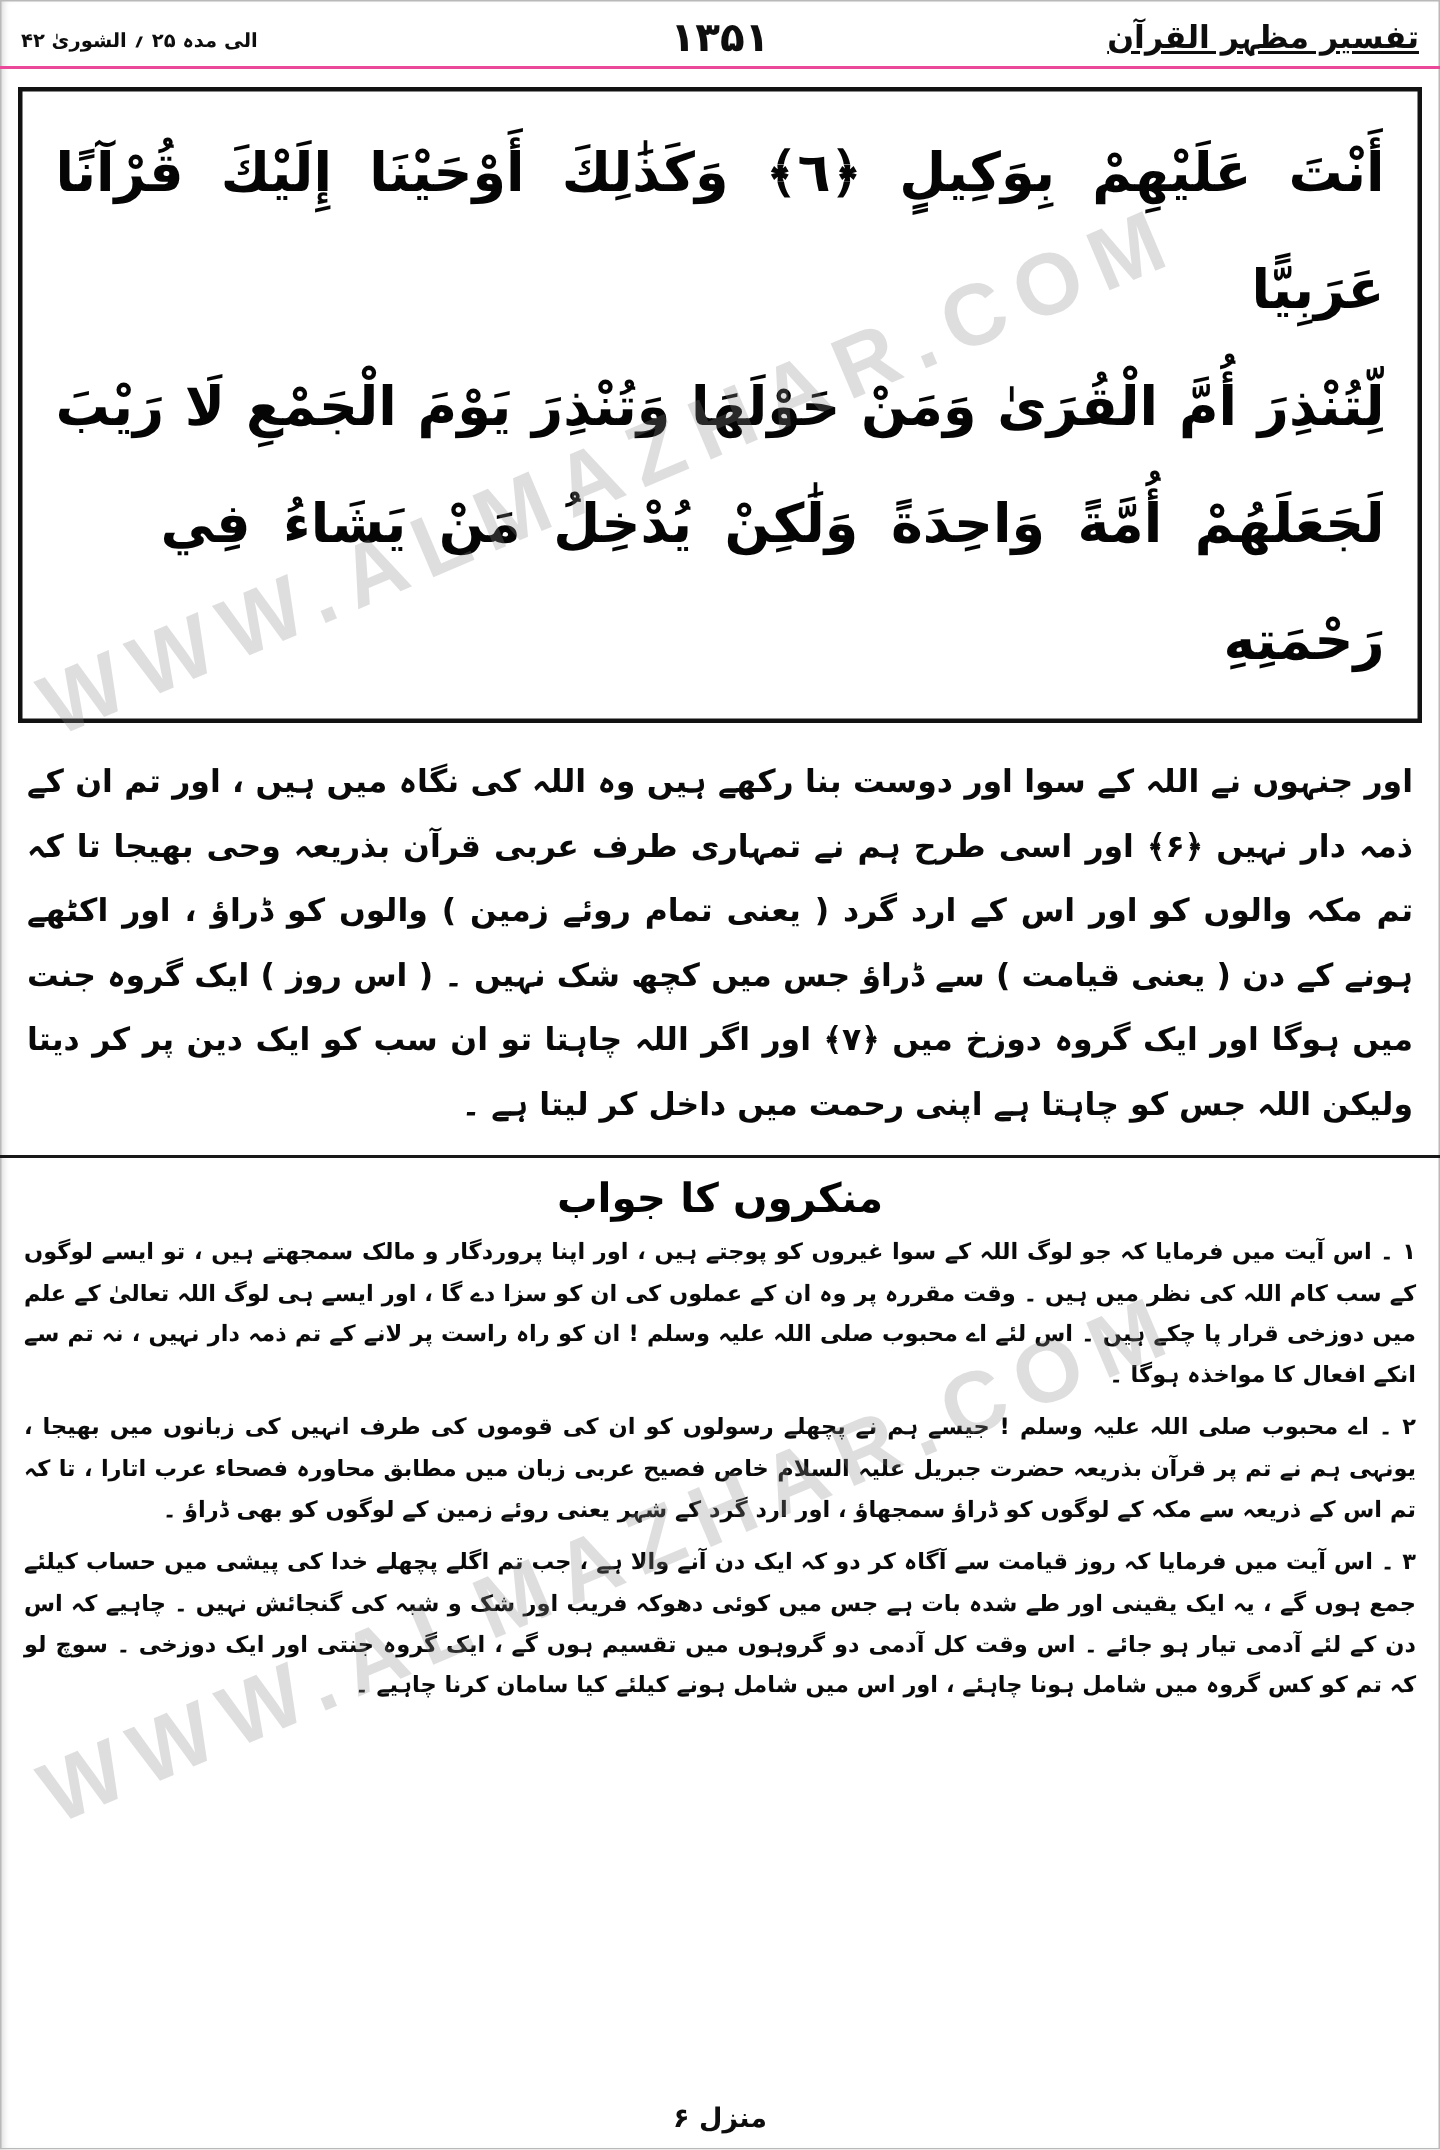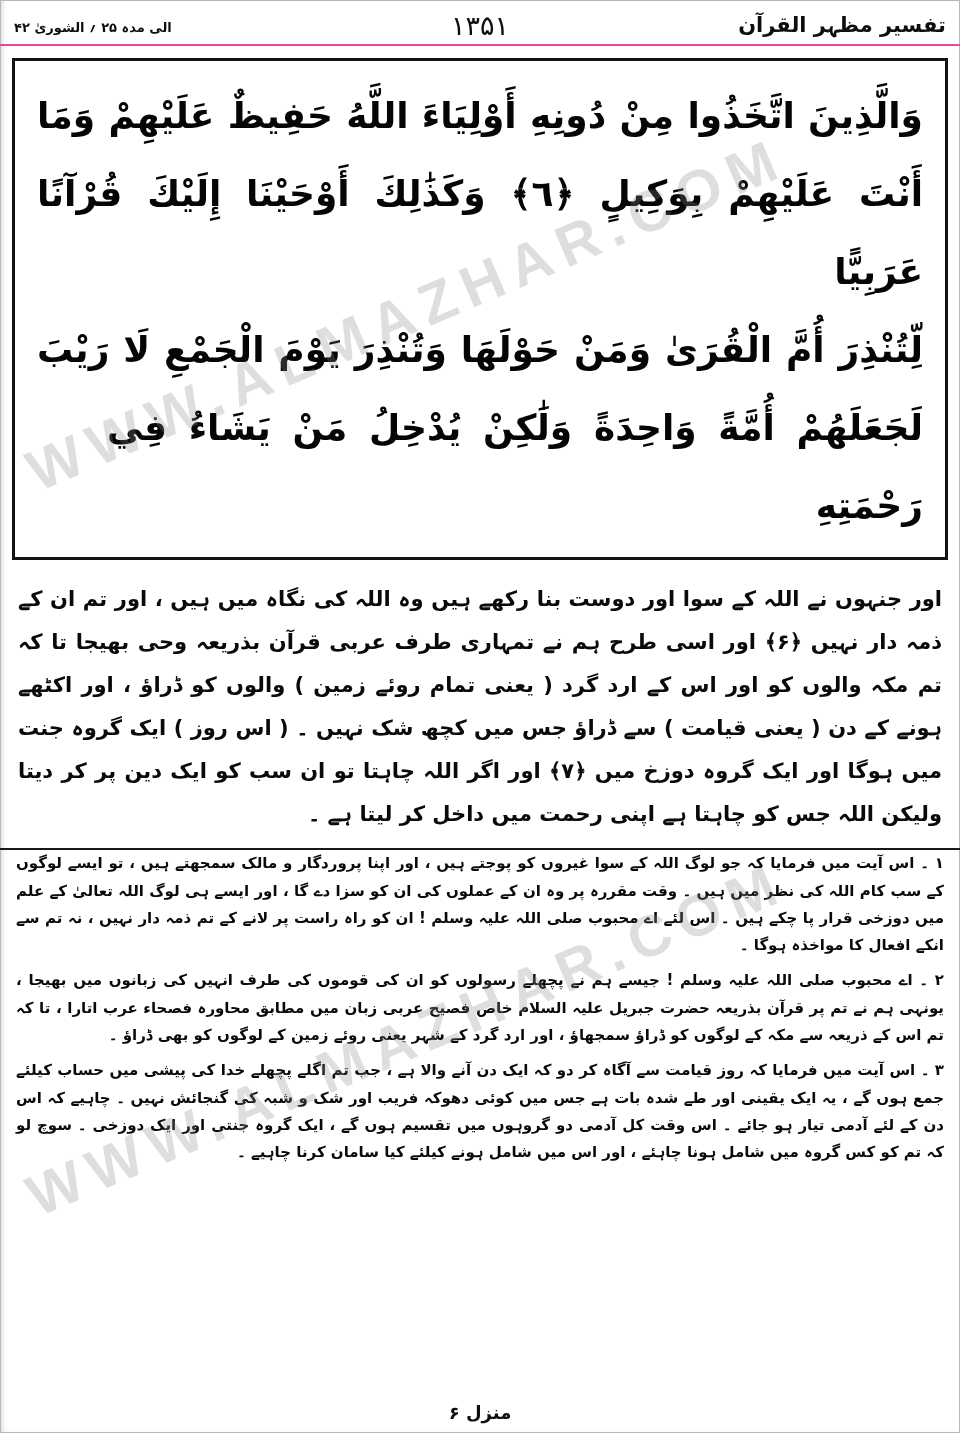--- a/index.html
+++ b/index.html
@@ -30,30 +30,31 @@
   .header .ref {
     width: 240px;
     direction: rtl;
     text-align: left;
     font-size: 13px;
     font-weight: bold;
     padding-bottom: 4px;
   }
   .header .pagenum {
     font-size: 27px;
-    font-weight: normal;
+    font-weight: bold;
     line-height: 1;
   }
   .header .title {
     width: 240px;
     direction: rtl;
     text-align: right;
     font-size: 21px;
     font-weight: bold;
     padding-bottom: 2px;
+    text-decoration: underline;
   }
 
   
   .quran-box {
     margin: 12px 12px 6px 12px;
     border: 3px solid #121212;
     padding: 16px 22px 12px 22px;
     background: #fff;
   }
   .qline {
@@ -143,30 +144,30 @@
   <div class="watermark wm1">WWW.ALMAZHAR.COM</div>
   <div class="watermark wm2">WWW.ALMAZHAR.COM</div>
 
   <header class="header">
     <div class="ref">الی مدہ ۲۵ ؍ الشوریٰ ۴۲</div>
     <div class="pagenum">۱۳۵۱</div>
     <div class="title">تفسیر مظہر القرآن</div>
   </header>
 
   <section class="quran-box">
-    <div class="qline">وَالَّذِينَ اتَّخَذُوا مِنْ دُونِهِ أَوْلِيَاءَ اللَّهُ حَفِيظٌ عَلَيْهِمْ وَمَا</div>
     <div class="qline">أَنْتَ عَلَيْهِمْ بِوَكِيلٍ ﴿٦﴾ وَكَذَٰلِكَ أَوْحَيْنَا إِلَيْكَ قُرْآنًا عَرَبِيًّا</div>
     <div class="qline">لِّتُنْذِرَ أُمَّ الْقُرَىٰ وَمَنْ حَوْلَهَا وَتُنْذِرَ يَوْمَ الْجَمْعِ لَا رَيْبَ</div>
     <div class="qline qline-last">لَجَعَلَهُمْ أُمَّةً وَاحِدَةً وَلَٰكِنْ يُدْخِلُ مَنْ يَشَاءُ فِي رَحْمَتِهِ</div>
   </section>
 
   <p class="translation">اور جنہوں نے اللہ کے سوا اور دوست بنا رکھے ہیں وہ اللہ کی نگاہ میں ہیں ، اور تم ان کے ذمہ دار نہیں ﴿۶﴾ اور اسی طرح ہم نے تمہاری طرف عربی قرآن بذریعہ وحی بھیجا تا کہ تم مکہ والوں کو اور اس کے ارد گرد ( یعنی تمام روئے زمین ) والوں کو ڈراؤ ، اور اکٹھے ہونے کے دن ( یعنی قیامت ) سے ڈراؤ جس میں کچھ شک نہیں ۔ ( اس روز ) ایک گروہ جنت میں ہوگا اور ایک گروہ دوزخ میں ﴿۷﴾ اور اگر اللہ چاہتا تو ان سب کو ایک دین پر کر دیتا ولیکن اللہ جس کو چاہتا ہے اپنی رحمت میں داخل کر لیتا ہے ۔</p>
 
   <div class="section-divider"></div>
 
+  <h2 class="heading">منکروں کا جواب</h2>
 
   <section class="commentary">
     <p>۱ ۔ اس آیت میں فرمایا کہ جو لوگ اللہ کے سوا غیروں کو پوجتے ہیں ، اور اپنا پروردگار و مالک سمجھتے ہیں ، تو ایسے لوگوں کے سب کام اللہ کی نظر میں ہیں ۔ وقت مقررہ پر وہ ان کے عملوں کی ان کو سزا دے گا ، اور ایسے ہی لوگ اللہ تعالیٰ کے علم میں دوزخی قرار پا چکے ہیں ۔ اس لئے اے محبوب صلی اللہ علیہ وسلم ! ان کو راہ راست پر لانے کے تم ذمہ دار نہیں ، نہ تم سے انکے افعال کا مواخذہ ہوگا ۔</p>
     <p>۲ ۔ اے محبوب صلی اللہ علیہ وسلم ! جیسے ہم نے پچھلے رسولوں کو ان کی قوموں کی طرف انہیں کی زبانوں میں بھیجا ، یونہی ہم نے تم پر قرآن بذریعہ حضرت جبریل علیہ السلام خاص فصیح عربی زبان میں مطابق محاورہ فصحاء عرب اتارا ، تا کہ تم اس کے ذریعہ سے مکہ کے لوگوں کو ڈراؤ سمجھاؤ ، اور ارد گرد کے شہر یعنی روئے زمین کے لوگوں کو بھی ڈراؤ ۔</p>
     <p>۳ ۔ اس آیت میں فرمایا کہ روز قیامت سے آگاہ کر دو کہ ایک دن آنے والا ہے ، جب تم اگلے پچھلے خدا کی پیشی میں حساب کیلئے جمع ہوں گے ، یہ ایک یقینی اور طے شدہ بات ہے جس میں کوئی دھوکہ فریب اور شک و شبہ کی گنجائش نہیں ۔ چاہیے کہ اس دن کے لئے آدمی تیار ہو جائے ۔ اس وقت کل آدمی دو گروہوں میں تقسیم ہوں گے ، ایک گروہ جنتی اور ایک دوزخی ۔ سوچ لو کہ تم کو کس گروہ میں شامل ہونا چاہئے ، اور اس میں شامل ہونے کیلئے کیا سامان کرنا چاہیے ۔</p>
 
   </section>
 
   <footer class="footer">
     <span>منزل ۶</span>

